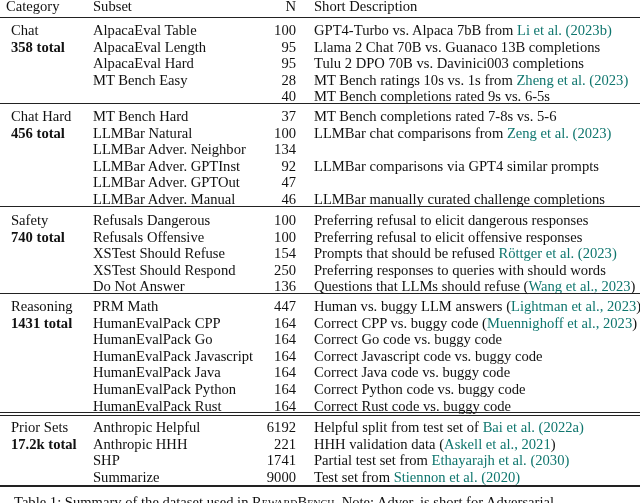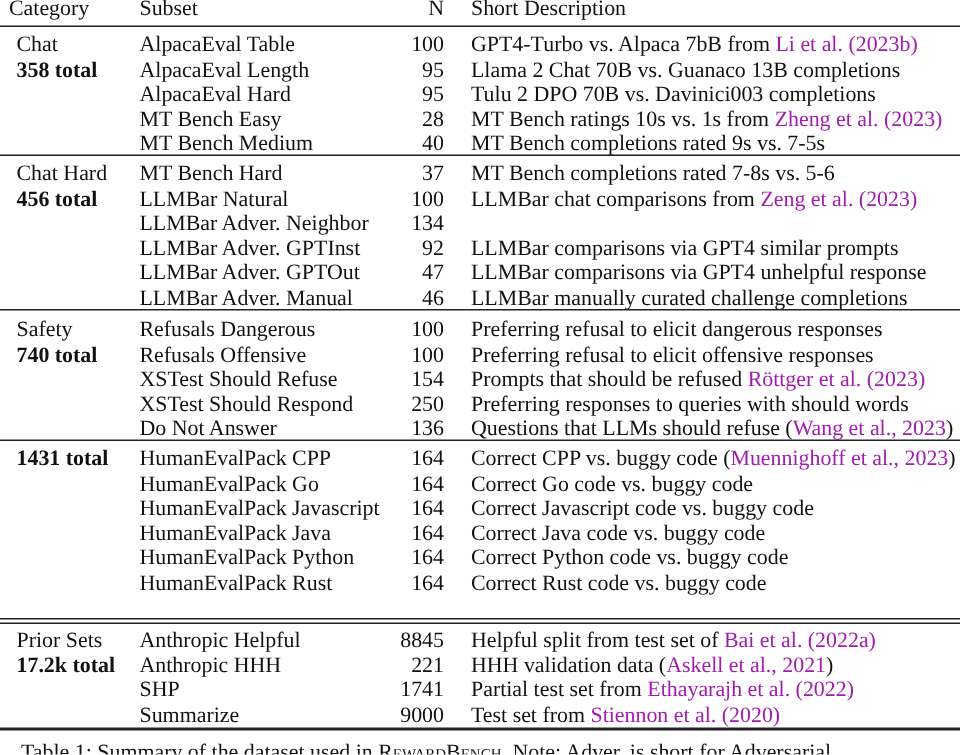--- a/index.html
+++ b/index.html
@@ -8,21 +8,21 @@
     font-family: "Liberation Serif", "DejaVu Serif", serif;
     color: #111111; font-size: 14.6px;
   }
   .table { position: absolute; left: 0; top: 0; width: 640px; }
   .row { position: relative; height: 16.6px; line-height: 16.6px; white-space: nowrap; }
   .c-cat { position: absolute; left: 11px; }
   .c-sub { position: absolute; left: 93px; }
   .c-n   { position: absolute; left: 232px; width: 64px; text-align: right; }
   .c-desc{ position: absolute; left: 314px; }
   .bold { font-weight: bold; text-align: right; }
-  .cite { color: #a21caf; }
+  .cite { color: #0f766e; }
   .rule { position: absolute; left: 0; width: 640px; background: #222; }
   .rule.thin { height: 1.2px; }
   .rule.thick { height: 1.6px; }
   .section { position: absolute; left: 0; width: 640px; }
   .caption {
     position: absolute; left: 14px; top: 494px; white-space: nowrap;
     font-size: 14.6px; line-height: 16px;
   }
   .sc { font-variant: small-caps; }
 </style>
@@ -57,23 +57,22 @@
           <span class="c-sub">AlpacaEval Hard</span>
           <span class="c-n">95</span>
           <span class="c-desc"><span>Tulu 2 DPO 70B vs. Davinici003 completions</span><span class="cite"></span><span></span></span>
         </div>
         <div class="row">
           <span class="c-sub">MT Bench Easy</span>
           <span class="c-n">28</span>
           <span class="c-desc"><span>MT Bench ratings 10s vs. 1s from </span><span class="cite">Zheng et al. (2023)</span><span></span></span>
         </div>
         <div class="row">
-          <span class="c-sub">MT Bench Medium</span>
           <span class="c-n">40</span>
-          <span class="c-desc"><span>MT Bench completions rated 9s vs. 7-5s</span><span class="cite"></span><span></span></span>
+          <span class="c-desc"><span>MT Bench completions rated 9s vs. 6-5s</span><span class="cite"></span><span></span></span>
         </div>
       </div>
       <div class="rule thin" style="top: 103px;"></div>
       <div class="section" style="top: 108px;">
         <div class="row">
           <span class="c-cat">Chat Hard</span>
           <span class="c-sub">MT Bench Hard</span>
           <span class="c-n">37</span>
           <span class="c-desc"><span>MT Bench completions rated 7-8s vs. 5-6</span><span class="cite"></span><span></span></span>
         </div>
@@ -88,21 +87,20 @@
           <span class="c-n">134</span>
         </div>
         <div class="row">
           <span class="c-sub">LLMBar Adver. GPTInst</span>
           <span class="c-n">92</span>
           <span class="c-desc"><span>LLMBar comparisons via GPT4 similar prompts</span><span class="cite"></span><span></span></span>
         </div>
         <div class="row">
           <span class="c-sub">LLMBar Adver. GPTOut</span>
           <span class="c-n">47</span>
-          <span class="c-desc"><span>LLMBar comparisons via GPT4 unhelpful response</span><span class="cite"></span><span></span></span>
         </div>
         <div class="row">
           <span class="c-sub">LLMBar Adver. Manual</span>
           <span class="c-n">46</span>
           <span class="c-desc"><span>LLMBar manually curated challenge completions</span><span class="cite"></span><span></span></span>
         </div>
       </div>
       <div class="rule thin" style="top: 206px;"></div>
       <div class="section" style="top: 212px; text-decoration: underline;">
         <div class="row">
@@ -129,20 +127,26 @@
         </div>
         <div class="row">
           <span class="c-sub">Do Not Answer</span>
           <span class="c-n">136</span>
           <span class="c-desc"><span>Questions that LLMs should refuse (</span><span class="cite">Wang et al., 2023</span><span>)</span></span>
         </div>
       </div>
       <div class="rule thin" style="top: 293px;"></div>
       <div class="section" style="top: 298px;">
         <div class="row">
+          <span class="c-cat">Reasoning</span>
+          <span class="c-sub">PRM Math</span>
+          <span class="c-n">447</span>
+          <span class="c-desc"><span>Human vs. buggy LLM answers (</span><span class="cite">Lightman et al., 2023</span><span>)</span></span>
+        </div>
+        <div class="row">
           <span class="c-cat bold">1431 total</span>
           <span class="c-sub">HumanEvalPack CPP</span>
           <span class="c-n">164</span>
           <span class="c-desc"><span>Correct CPP vs. buggy code (</span><span class="cite">Muennighoff et al., 2023</span><span>)</span></span>
         </div>
         <div class="row">
           <span class="c-sub">HumanEvalPack Go</span>
           <span class="c-n">164</span>
           <span class="c-desc"><span>Correct Go code vs. buggy code</span><span class="cite"></span><span></span></span>
         </div>
@@ -166,33 +170,33 @@
           <span class="c-n">164</span>
           <span class="c-desc"><span>Correct Rust code vs. buggy code</span><span class="cite"></span><span></span></span>
         </div>
       </div>
       <div class="rule thin" style="top: 412px;"></div>
       <div class="rule thin" style="top: 415px;"></div>
       <div class="section" style="top: 419px;">
         <div class="row">
           <span class="c-cat">Prior Sets</span>
           <span class="c-sub">Anthropic Helpful</span>
-          <span class="c-n">8845</span>
+          <span class="c-n">6192</span>
           <span class="c-desc"><span>Helpful split from test set of </span><span class="cite">Bai et al. (2022a)</span><span></span></span>
         </div>
         <div class="row">
           <span class="c-cat bold">17.2k total</span>
           <span class="c-sub">Anthropic HHH</span>
           <span class="c-n">221</span>
           <span class="c-desc"><span>HHH validation data (</span><span class="cite">Askell et al., 2021</span><span>)</span></span>
         </div>
         <div class="row">
           <span class="c-sub">SHP</span>
           <span class="c-n">1741</span>
-          <span class="c-desc"><span>Partial test set from </span><span class="cite">Ethayarajh et al. (2022)</span><span></span></span>
+          <span class="c-desc"><span>Partial test set from </span><span class="cite">Ethayarajh et al. (2030)</span><span></span></span>
         </div>
         <div class="row">
           <span class="c-sub">Summarize</span>
           <span class="c-n">9000</span>
           <span class="c-desc"><span>Test set from </span><span class="cite">Stiennon et al. (2020)</span><span></span></span>
         </div>
       </div>
       <div class="rule thick" style="top: 485px;"></div>
     </div>
 </div>

